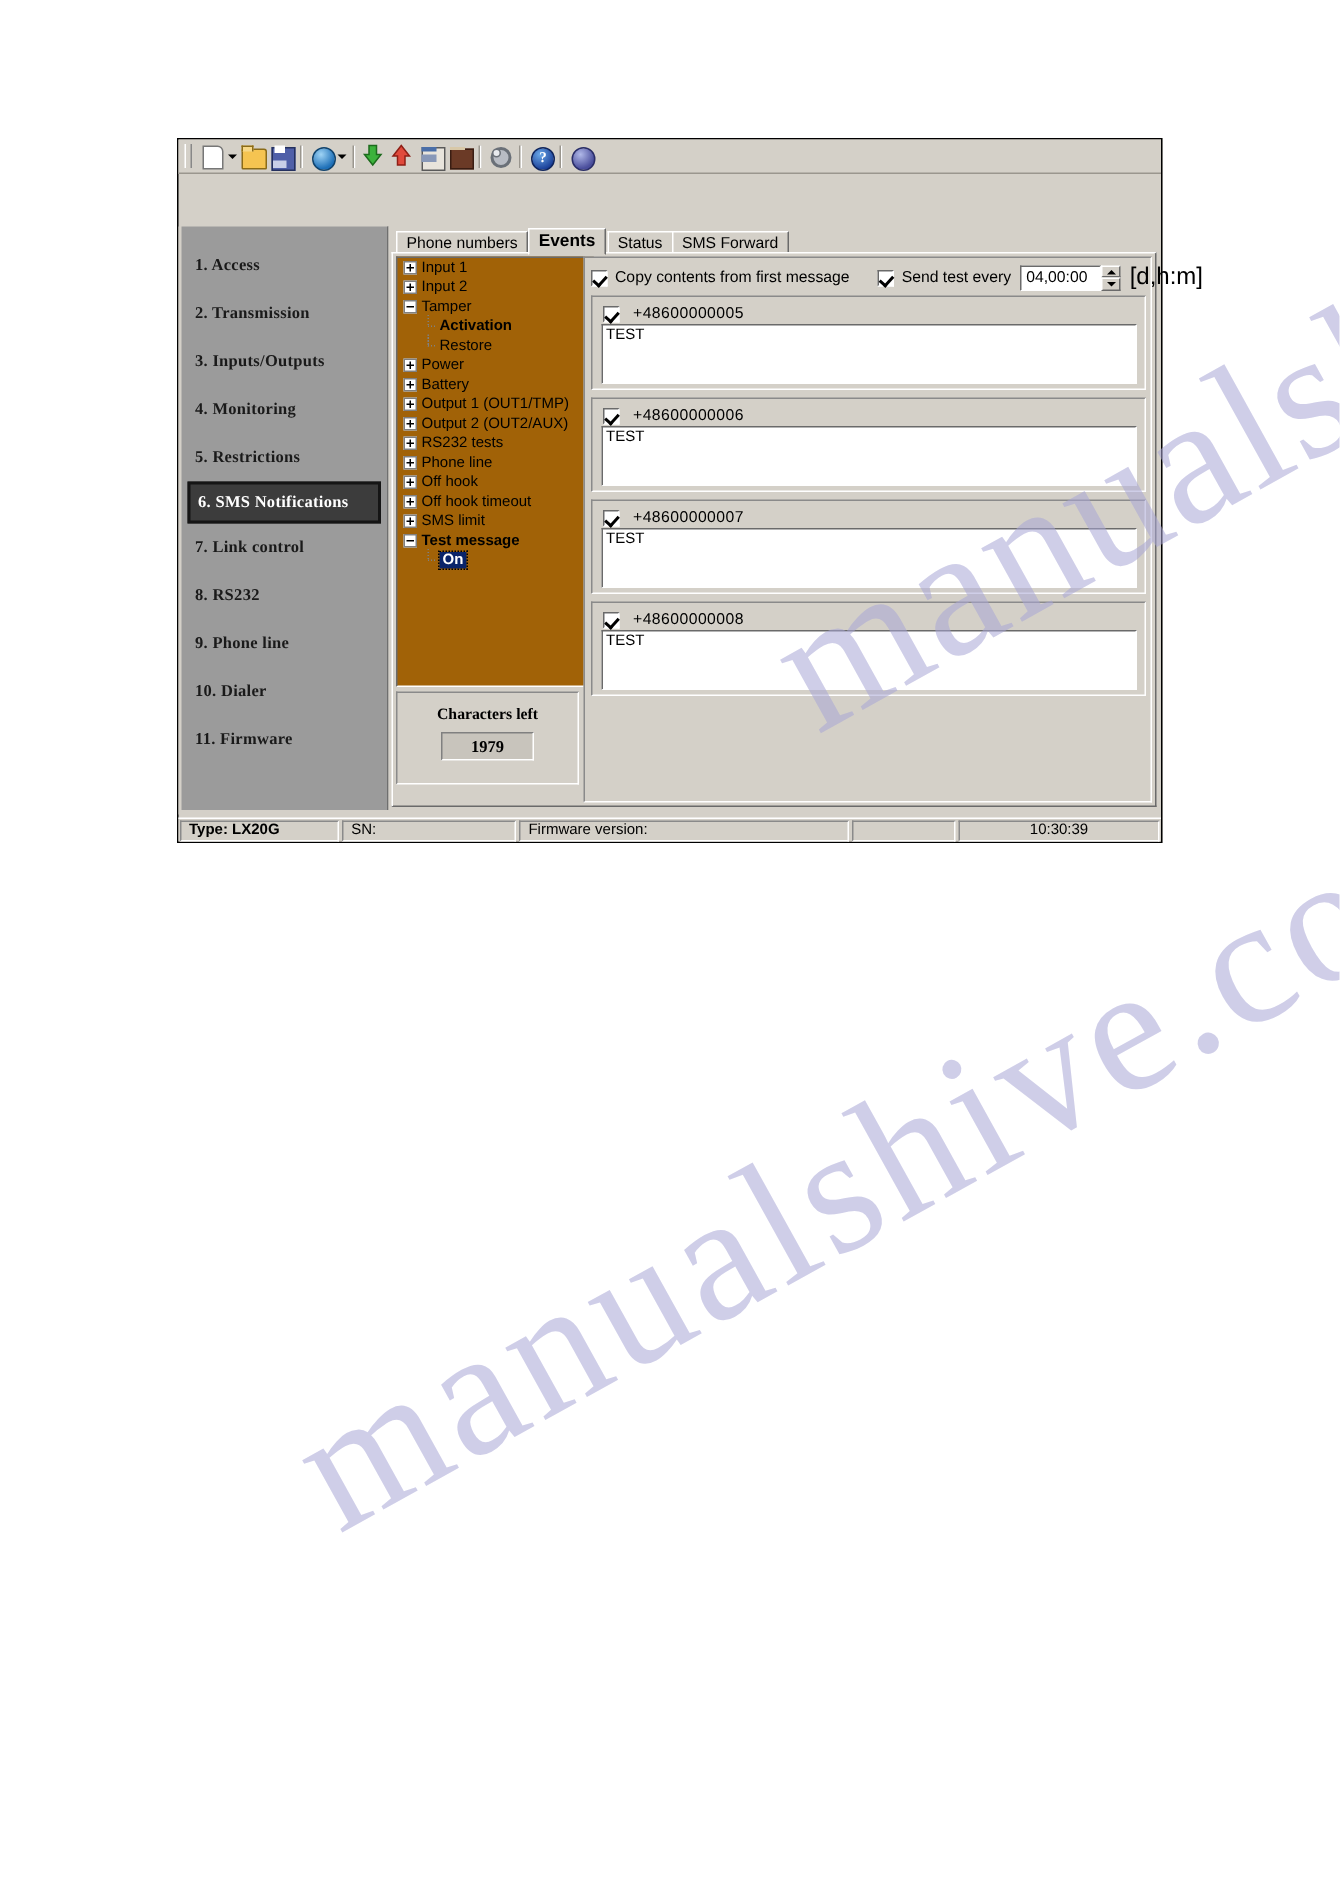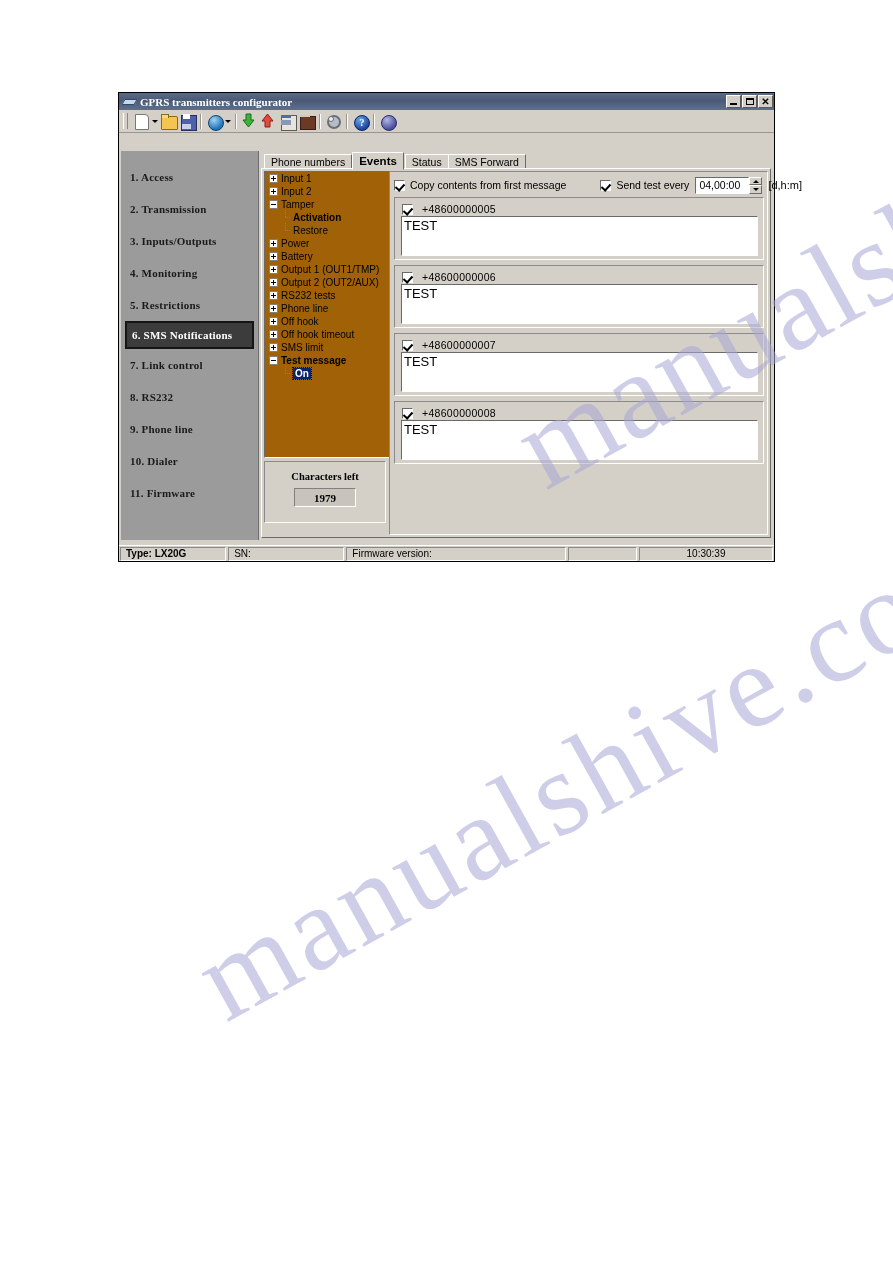--- a/index.html
+++ b/index.html
@@ -424,21 +424,21 @@
     content: ""; position: absolute; left: 3px; top: 2px;
     border-left: 3px solid transparent; border-right: 3px solid transparent;
     border-bottom: 3px solid #000;
   }
   .spin-b.dn:after {
     content: ""; position: absolute; left: 3px; top: 2px;
     border-left: 3px solid transparent; border-right: 3px solid transparent;
     border-top: 3px solid #000;
   }
   #unit-label {
-    font-size: 11px;
+    font-size: 16px;
     margin-left: 6px;
     color: #000;
     font-family: "Liberation Sans", sans-serif;
   }
 
   
   .pgroup {
     position: absolute;
     left: 4px;
     width: 370px;
@@ -461,21 +461,21 @@
     margin-left: 9px;
     font-family: "Liberation Sans", sans-serif;
     letter-spacing: .3px;
   }
   .pg-text {
     margin: 1px 5px 0 6px;
     height: 40px;
     background: #fff;
     border: 1px solid;
     border-color: #6a6a6a #fff #fff #6a6a6a;
-    font-size: 13px;
+    font-size: 10px;
     color: #000;
     padding: 1px 0 0 2px;
     font-family: "Liberation Sans", sans-serif;
     box-sizing: border-box;
   }
 
   
   #statusbar {
     position: absolute;
     left: 0; bottom: 0;
@@ -509,29 +509,20 @@
 </head>
 <body>
 
 <div id="watermark">
   <div class="wm-text wm1">manualshive.com</div>
   <div class="wm-text wm2">manualshive.com</div>
 </div>
 
 <div id="app-window">
 
-  <div id="titlebar">
-    <div id="title-icon"></div>
-    <div id="title-text">GPRS transmitters configurator</div>
-    <div class="tbtn min"></div>
-    <div class="tbtn max"></div>
-    <div class="tbtn close">
-        <span>✕</span>
-      </div>
-  </div>
 
 
   <div id="toolbar">
     <div class="tb-grip"></div>
     <div class="tb-icon">
         <div class="ic-doc"></div>
       </div>
     <div class="tb-arrow"></div>
     <div class="tb-icon">
         <div class="ic-folder"></div>

